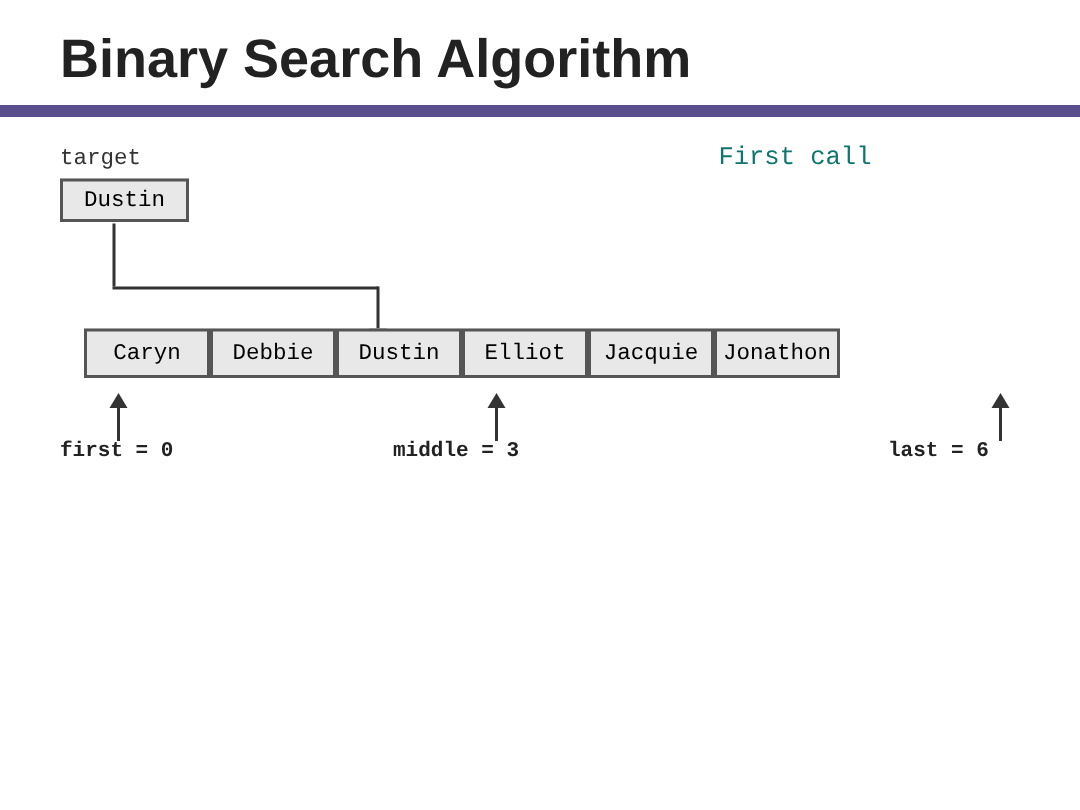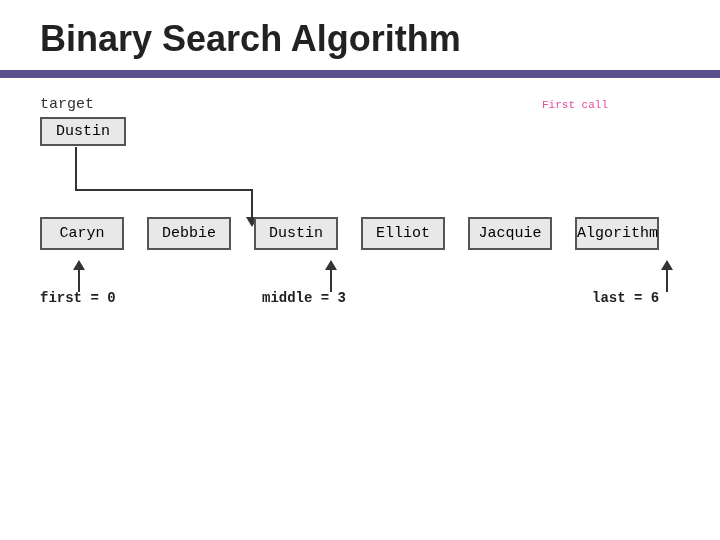--- a/index.html
+++ b/index.html
@@ -54,43 +54,42 @@
     }
 
     .target-label {
       font-family: 'Courier New', Courier, monospace;
       font-size: 15px;
       color: #333;
     }
 
     .first-call-label {
       font-family: 'Courier New', Courier, monospace;
-      font-size: 11px;
-      color: #ec4899;
-      margin-right: 72px;
+      font-size: 17px;
+      color: #0f766e;
+      margin-right: 99px;
     }
 
     .target-box {
       border: 2px solid #555;
       padding: 4px 14px;
       font-family: 'Courier New', Courier, monospace;
       font-size: 15px;
       background: #e8e8e8;
       display: inline-block;
       min-width: 70px;
       text-align: center;
     }
 
     
     .array-row {
       display: flex;
       position: absolute;
       top: 100px;
-      left: 0;
-      gap: 23px;
+      left: 16px;
     }
 
     .array-cell {
       border: 2px solid #555;
       padding: 6px 0;
       font-family: 'Courier New', Courier, monospace;
       font-size: 15px;
       background: #e8e8e8;
       width: 84px;
       text-align: center;
@@ -181,21 +180,21 @@
 
         <div class="array-cell">
           <span>Elliot</span>
         </div>
 
         <div class="array-cell">
           <span>Jacquie</span>
         </div>
 
         <div class="array-cell">
-          <span>Algorithm</span>
+          <span>Jonathon</span>
         </div>
 
       </div>
 
       <div style="position:absolute; top:143px; left:33px; display:flex; flex-direction:column; align-items:center;">
         <div class="arrow-head-up"></div>
         <div style="width:2px; height:22px; background:#333;"></div>
       </div>
 
       <div style="position:absolute; top:143px; left:285px; display:flex; flex-direction:column; align-items:center;">

